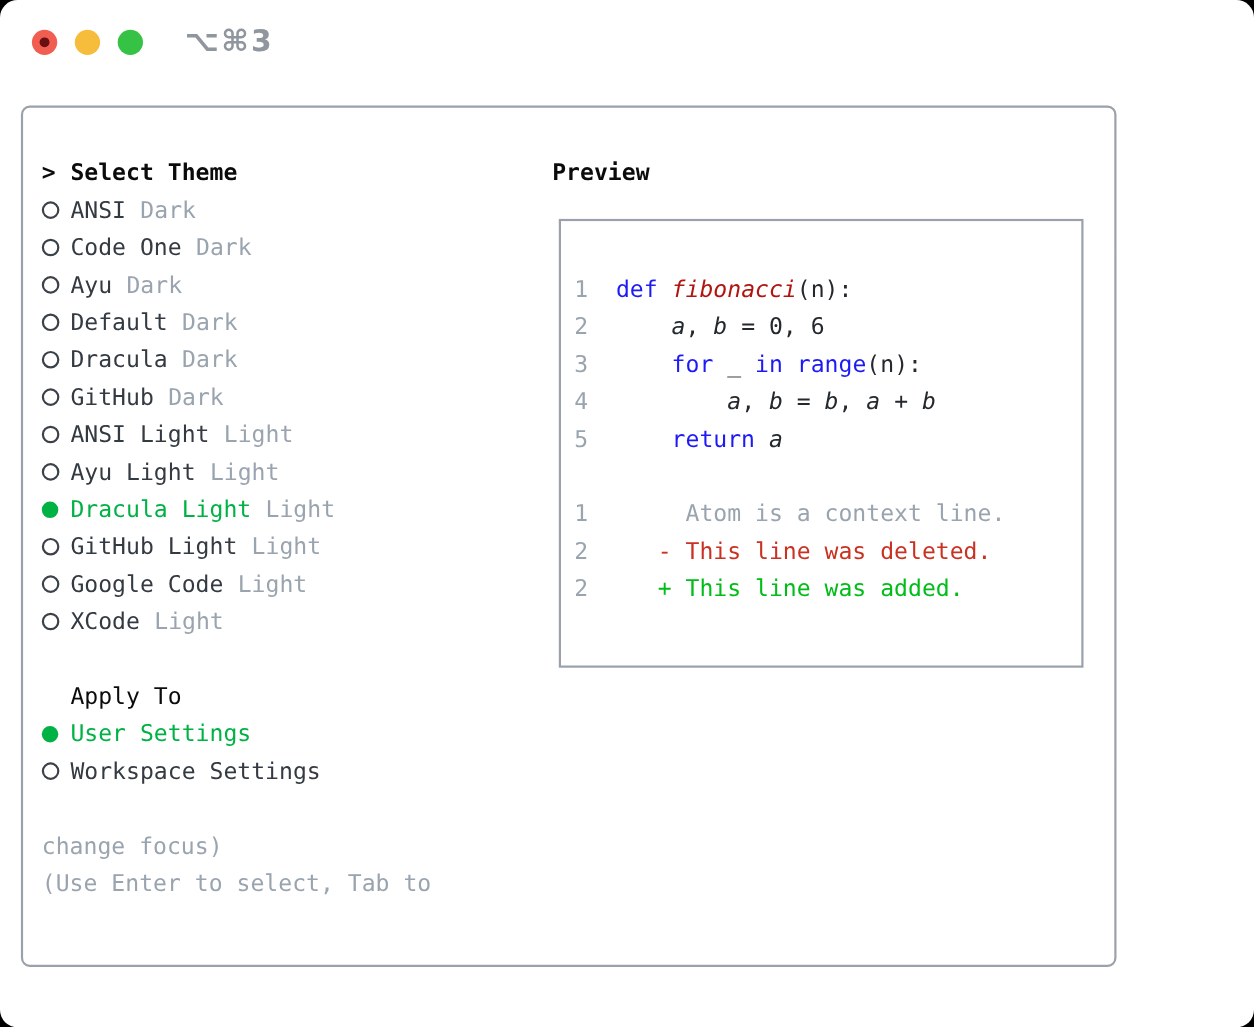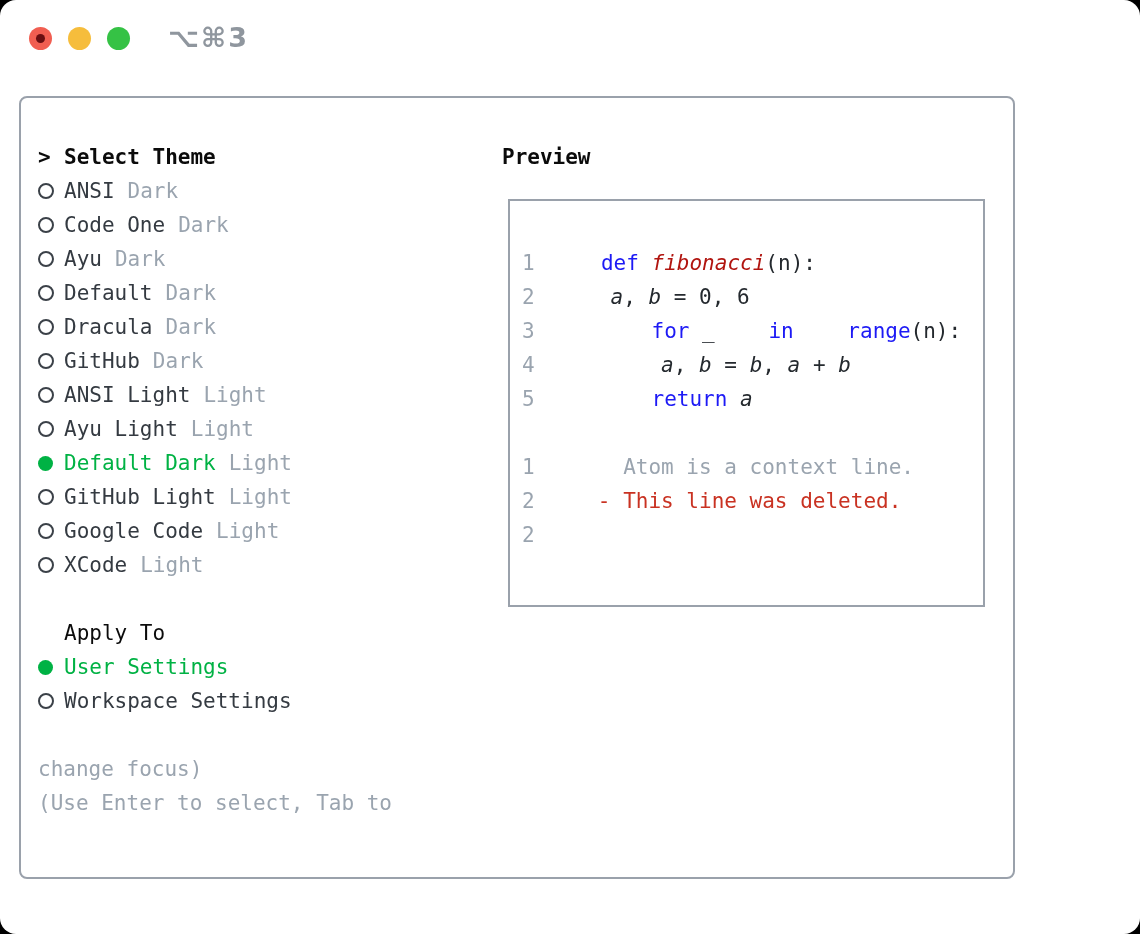--- a/index.html
+++ b/index.html
@@ -44,21 +44,21 @@
   .tbadge{color:var(--muted-gray);margin-left:13px;}
   .blank{height:34px;}
   .hint-line{height:34px;display:flex;align-items:center;font-size:21px;color:var(--muted-gray);white-space:pre;}
 
   
   .preview-hd{position:absolute;left:502px;top:140px;height:34px;display:flex;align-items:center;font-size:21px;font-weight:bold;color:var(--heading-black);}
   .preview-box{position:absolute;left:508px;top:199px;width:477px;height:408px;border:2px solid var(--border-gray);box-sizing:border-box;background:#fff;padding:45px 0 0 12px;}
   .pline{height:34px;display:flex;align-items:center;font-size:21px;white-space:pre;color:var(--code-plain);}
   .ln{color:var(--muted-gray);}
   .tok.pl{color:var(--code-plain);}
-  .tok.kw{color:var(--kw-blue);margin-left:41px;}
+  .tok.kw{color:var(--kw-blue);}
   .tok.fn{color:var(--fn-red);font-style:italic;}
   .tok.var{font-style:italic;color:var(--code-plain);}
   .tok.ctx{color:var(--muted-gray);}
   .tok.del{color:var(--diff-del);}
   .tok.add{color:var(--diff-add);}
 </style>
 </head>
 <body>
 
 <div class="window">
@@ -114,21 +114,21 @@
       <span class="opt-name">ANSI Light</span>
       <span class="tbadge">Light</span>
     </div>
     <div class="row">
       <span class="icon-col"><span class="radio"></span></span>
       <span class="opt-name">Ayu Light</span>
       <span class="tbadge">Light</span>
     </div>
     <div class="row selected">
       <span class="icon-col"><span class="radio"></span></span>
-      <span class="opt-name">Default Dark</span>
+      <span class="opt-name">Dracula Light</span>
       <span class="tbadge">Light</span>
     </div>
     <div class="row">
       <span class="icon-col"><span class="radio"></span></span>
       <span class="opt-name">GitHub Light</span>
       <span class="tbadge">Light</span>
     </div>
     <div class="row">
       <span class="icon-col"><span class="radio"></span></span>
       <span class="opt-name">Google Code</span>
@@ -165,16 +165,16 @@
 
   <div class="preview-box">
     <div class="pline"><span class="ln">1</span><span class="tok pl">  </span><span class="tok kw">def</span><span class="tok pl"> </span><span class="tok fn">fibonacci</span><span class="tok pl">(n):</span></div>
     <div class="pline"><span class="ln">2</span><span class="tok pl">      </span><span class="tok var">a</span><span class="tok pl">, </span><span class="tok var">b</span><span class="tok pl"> = 0, 6</span></div>
     <div class="pline"><span class="ln">3</span><span class="tok pl">      </span><span class="tok kw">for</span><span class="tok pl"> _ </span><span class="tok kw">in</span><span class="tok pl"> </span><span class="tok kw">range</span><span class="tok pl">(n):</span></div>
     <div class="pline"><span class="ln">4</span><span class="tok pl">          </span><span class="tok var">a</span><span class="tok pl">, </span><span class="tok var">b</span><span class="tok pl"> = </span><span class="tok var">b</span><span class="tok pl">, </span><span class="tok var">a</span><span class="tok pl"> + </span><span class="tok var">b</span></div>
     <div class="pline"><span class="ln">5</span><span class="tok pl">      </span><span class="tok kw">return</span><span class="tok pl"> </span><span class="tok var">a</span></div>
     <div class="pline"></div>
     <div class="pline"><span class="ln">1</span><span class="tok ctx">       Atom is a context line.</span></div>
     <div class="pline"><span class="ln">2</span><span class="tok del">     - This line was deleted.</span></div>
-    <div class="pline"><span class="ln">2</span></div>
+    <div class="pline"><span class="ln">2</span><span class="tok add">     + This line was added.</span></div>
   </div>
 
 </div>
 
 </body></html>

